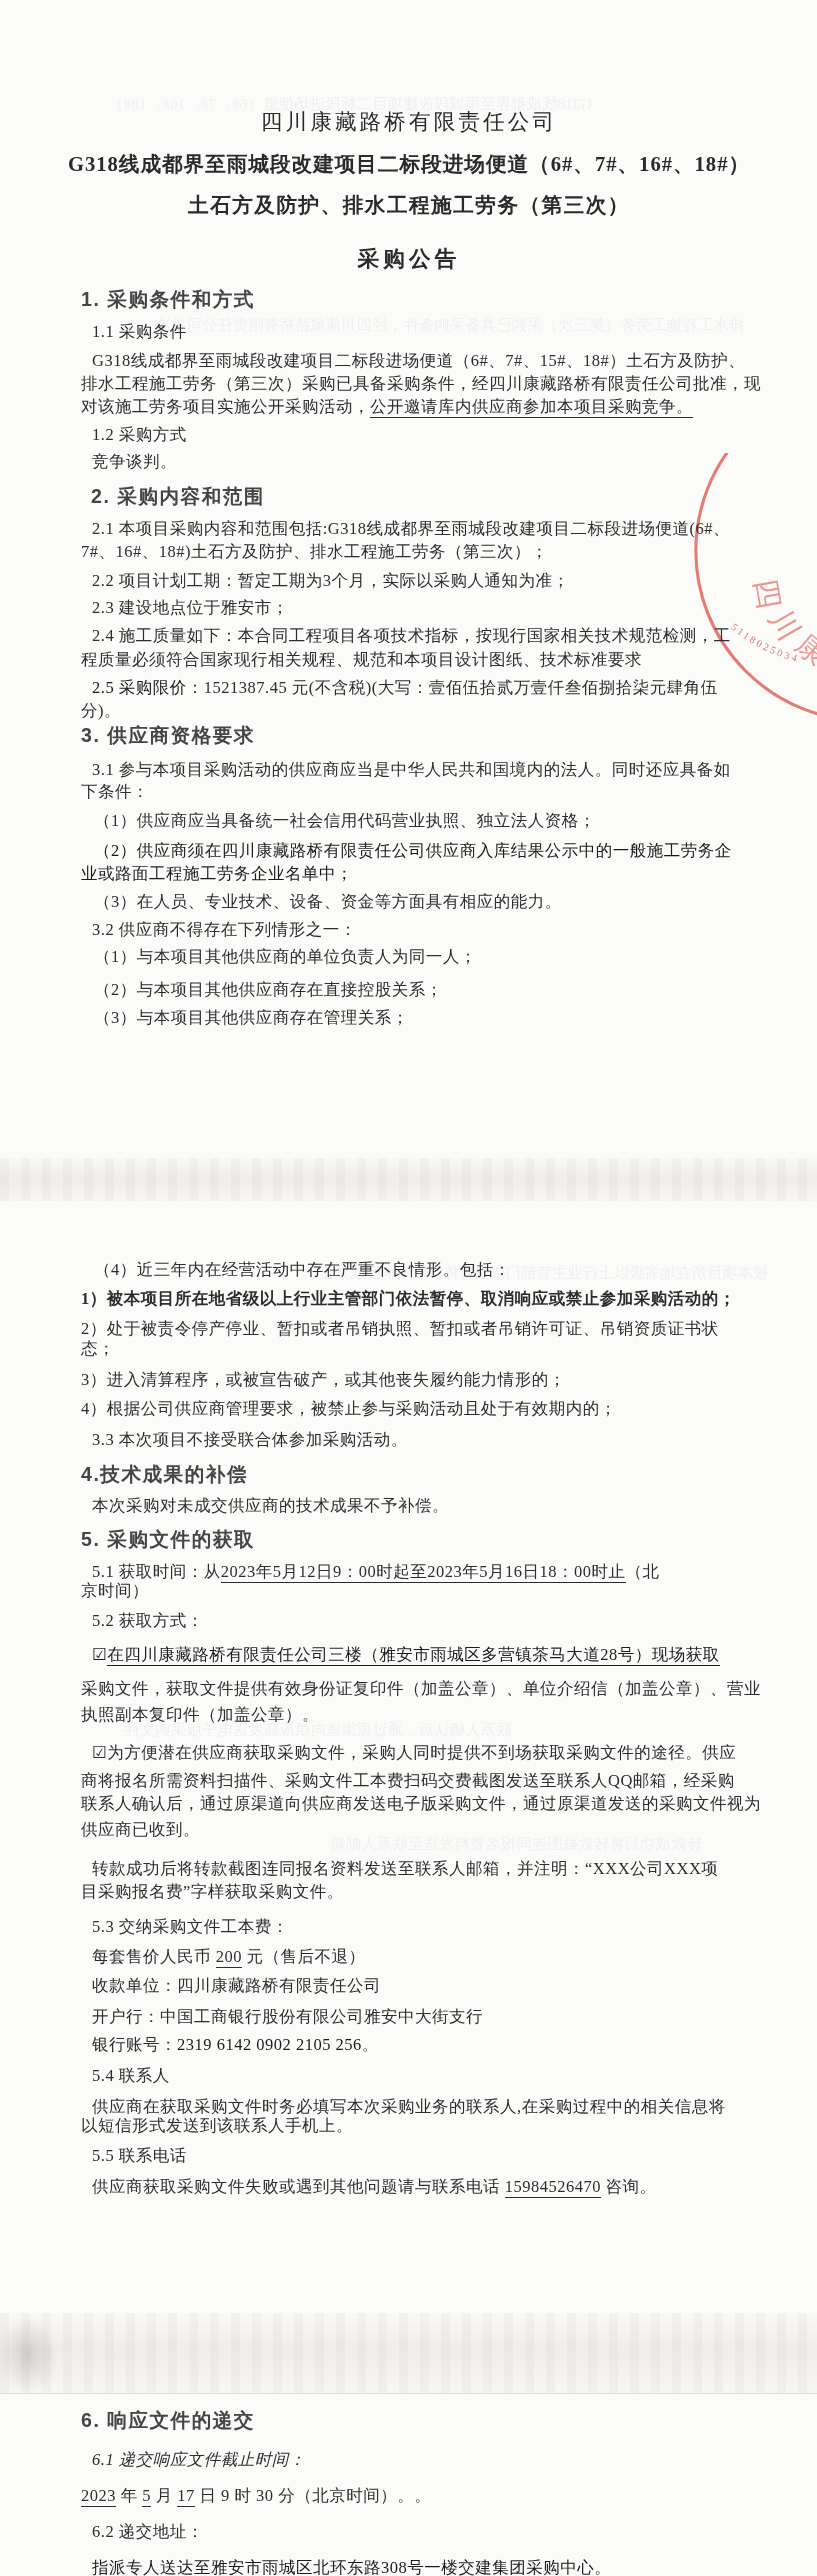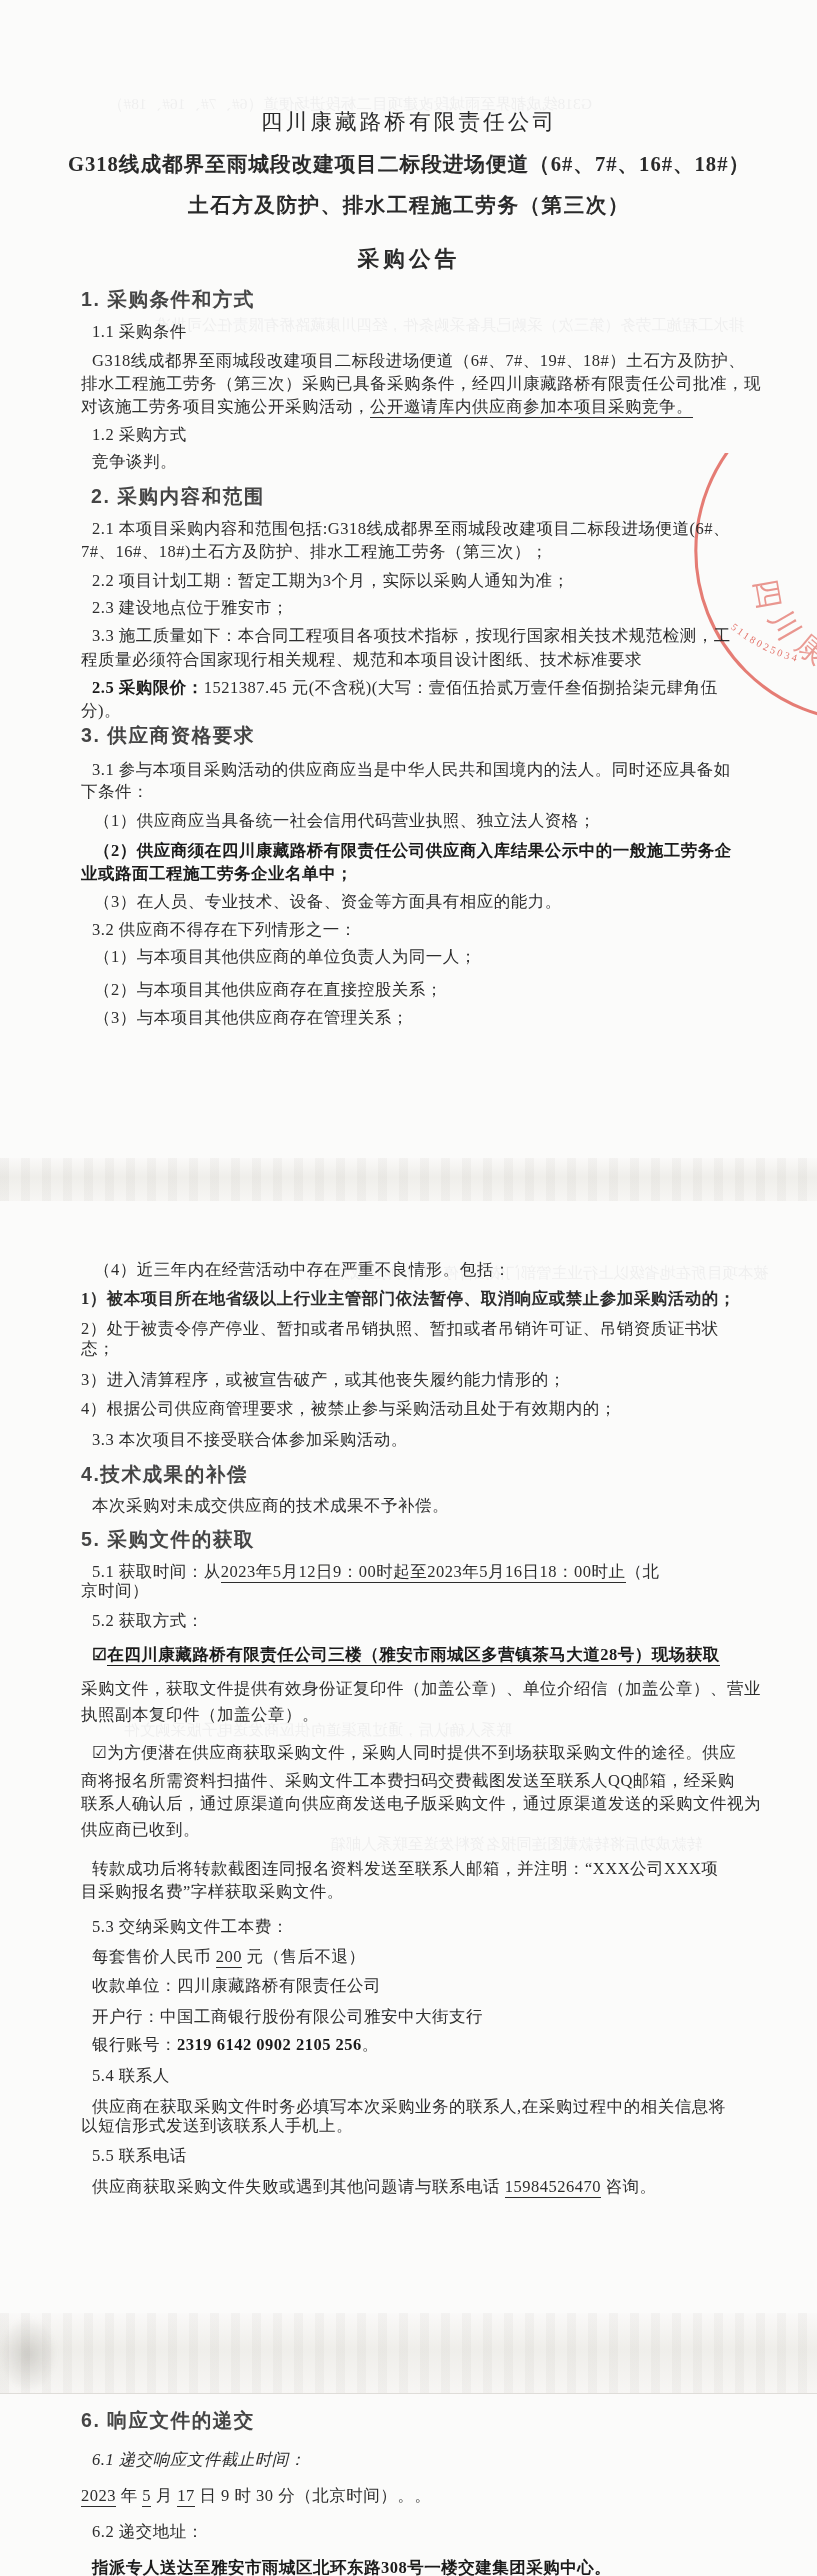--- a/index.html
+++ b/index.html
@@ -23,21 +23,21 @@
   .line.center{left:0;width:100%;text-align:center;}
   .t1{font-size:21.6px;font-weight:400;letter-spacing:3.1px;color:#2a2a2a;height:29px;line-height:29px;}
   .t2{font-size:20.6px;font-weight:700;letter-spacing:1px;color:#2a2a2a;height:29px;line-height:29px;}
   .t3{font-size:20.6px;font-weight:700;letter-spacing:1.5px;color:#2a2a2a;height:29px;line-height:29px;}
   .pg{font-size:21.6px;font-weight:700;letter-spacing:4.1px;color:#2a2a2a;height:29px;line-height:29px;}
   .h{
     font-family:"Liberation Sans","DejaVu Sans",sans-serif;
     font-size:19.6px;font-weight:700;letter-spacing:1.5px;
     color:#454545;height:27px;line-height:27px;
   }
-  .sb{font-weight:700;color:#1b1b1b;text-align:right;}
+  .sb{font-weight:400;color:#1b1b1b;text-align:right;}
   .su{border-bottom:1px solid currentColor;padding-bottom:0.5px;}
   
   .ghost{
     position:absolute;
     font-size:15.5px;color:#5a5a66;
     opacity:0.07;filter:blur(0.6px);
     transform:scaleX(-1);
     white-space:nowrap;z-index:1;
   }
   
@@ -74,31 +74,31 @@
       <div class="ghost" style="top: 1834px; left: 330px;">转款成功后将转款截图连同报名资料发送至联系人邮箱</div>
     </div>
 
   <div id="doc-lines">
       <div class="line t1 center" style="top: 108px;"><span>四川康藏路桥有限责任公司</span></div>
       <div class="line t2 center" style="top: 150px;"><span>G318线成都界至雨城段改建项目二标段进场便道（6#、7#、16#、18#）</span></div>
       <div class="line t3 center" style="top: 191px;"><span>土石方及防护、排水工程施工劳务（第三次）</span></div>
       <div class="line pg center" style="top: 245px;"><span>采购公告</span></div>
       <div class="line h" style="top: 286px; left: 81px;"><span>1. 采购条件和方式</span></div>
       <div class="line" style="top: 320px; left: 92px;"><span>1.1 采购条件</span></div>
-      <div class="line" style="top: 349px; left: 92px;"><span>G318线成都界至雨城段改建项目二标段进场便道（6#、7#、19#、18#）土石方及防护、</span></div>
+      <div class="line" style="top: 349px; left: 92px;"><span>G318线成都界至雨城段改建项目二标段进场便道（6#、7#、15#、18#）土石方及防护、</span></div>
       <div class="line" style="top: 372px; left: 81px;"><span>排水工程施工劳务（第三次）采购已具备采购条件，经四川康藏路桥有限责任公司批准，现</span></div>
       <div class="line" style="top: 395px; left: 81px;"><span>对该施工劳务项目实施公开采购活动，</span><span class="su">公开邀请库内供应商参加本项目采购竞争。</span></div>
       <div class="line" style="top: 423px; left: 92px;"><span>1.2 采购方式</span></div>
       <div class="line" style="top: 450px; left: 92px;"><span>竞争谈判。</span></div>
       <div class="line h" style="top: 483px; left: 81px; margin-left: 10px;"><span>2. 采购内容和范围</span></div>
       <div class="line" style="top: 517px; left: 92px;"><span>2.1 本项目采购内容和范围包括:G318线成都界至雨城段改建项目二标段进场便道(6#、</span></div>
       <div class="line" style="top: 540px; left: 81px;"><span>7#、16#、18#)土石方及防护、排水工程施工劳务（第三次）；</span></div>
       <div class="line" style="top: 569px; left: 92px;"><span>2.2 项目计划工期：暂定工期为3个月，实际以采购人通知为准；</span></div>
       <div class="line" style="top: 596px; left: 92px;"><span>2.3 建设地点位于雅安市；</span></div>
-      <div class="line" style="top: 624px; left: 92px;"><span>3.3 施工质量如下：本合同工程项目各项技术指标，按现行国家相关技术规范检测，工</span></div>
+      <div class="line" style="top: 624px; left: 92px;"><span>2.4 施工质量如下：本合同工程项目各项技术指标，按现行国家相关技术规范检测，工</span></div>
       <div class="line" style="top: 648px; left: 81px;"><span>程质量必须符合国家现行相关规程、规范和本项目设计图纸、技术标准要求</span></div>
       <div class="line" style="top: 676px; left: 92px;"><span class="sb">2.5 采购限价：</span><span>1521387.45 元(不含税)(大写：壹佰伍拾贰万壹仟叁佰捌拾柒元肆角伍</span></div>
       <div class="line" style="top: 699px; left: 81px;"><span>分)。</span></div>
       <div class="line h" style="top: 722px; left: 81px;"><span>3. 供应商资格要求</span></div>
       <div class="line" style="top: 758px; left: 92px;"><span>3.1 参与本项目采购活动的供应商应当是中华人民共和国境内的法人。同时还应具备如</span></div>
       <div class="line" style="top: 780px; left: 81px;"><span>下条件：</span></div>
       <div class="line" style="top: 809px; left: 94px;"><span>（1）供应商应当具备统一社会信用代码营业执照、独立法人资格；</span></div>
       <div class="line" style="top: 839px; left: 94px;"><span class="sb">（2）供应商须在四川康藏路桥有限责任公司供应商入库结果公示中的一般施工劳务企</span></div>
       <div class="line" style="top: 862px; left: 81px;"><span class="sb">业或路面工程施工劳务企业名单中；</span></div>
       <div class="line" style="top: 890px; left: 94px;"><span>（3）在人员、专业技术、设备、资金等方面具有相应的能力。</span></div>

